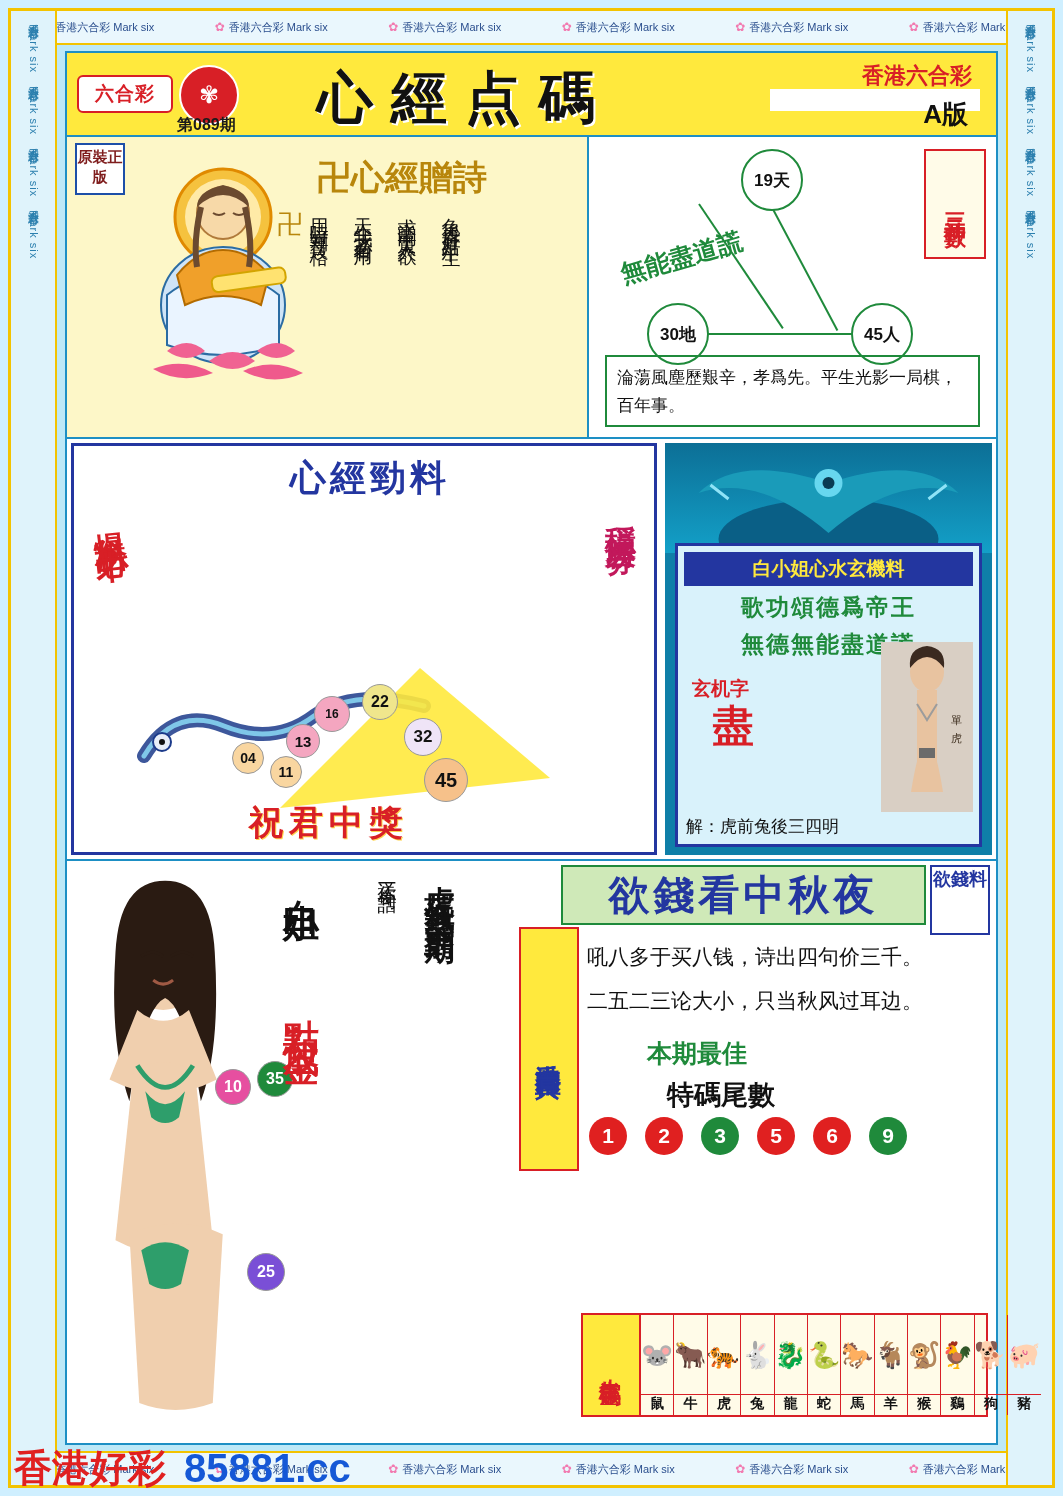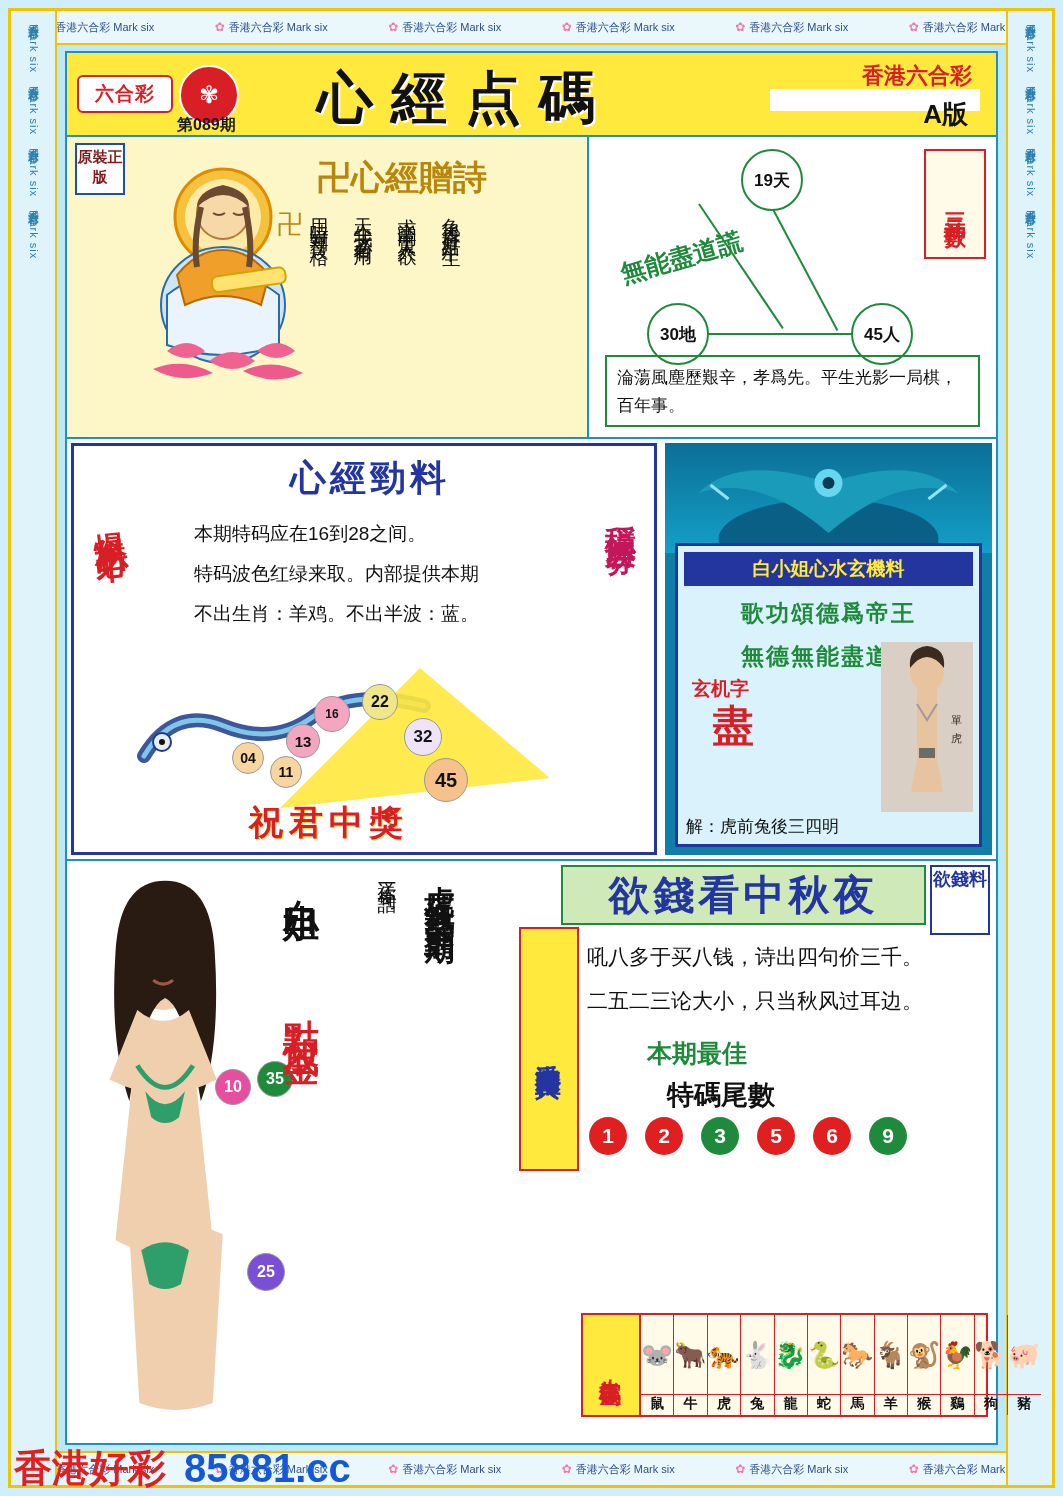--- a/index.html
+++ b/index.html
@@ -194,21 +194,21 @@
   .bai-panel{
     position:absolute;left:10px;top:100px;right:10px;bottom:8px;
     border:3px solid #2336a0;background:#d9f2fb;
   }
   .bai-title{
     margin:6px 6px 0 6px;background:#2336a0;color:#ffe93d;
     font-size:19px;font-weight:bold;text-align:center;padding:4px 8px;
   }
   .bai-line{
     text-align:center;font-size:23px;font-weight:bold;color:#1f8a3b;
-    font-family:"DejaVu Serif", serif;margin-top:12px;letter-spacing:2px;
+    font-family:"DejaVu Serif", serif;margin-top:6px;letter-spacing:2px;
   }
   .xuanji{
     position:absolute;left:14px;top:130px;
     font-size:19px;font-weight:bold;color:#d81f26;
   }
   .xuanji-char{
     position:absolute;left:34px;top:152px;font-size:42px;font-weight:bold;color:#d81f26;
     font-family:"DejaVu Serif", serif;
   }
   .jie{
@@ -445,25 +445,20 @@
           <div class="green-slogan">無能盡道謊</div>
           <div class="poem2">淪蕩風塵歷艱辛，孝爲先。平生光影一局棋，百年事。</div>
         </div>
       </div>
 
       <div class="row2">
         <div class="jingliao">
           <div class="jingliao-title">心經勁料</div>
           <div class="vert-left">爆料必中</div>
           <div class="vert-right">穩操勝券</div>
-          <div class="jl-lines">
-            <div>本期特码应在16到28之间。</div>
-            <div>特码波色红绿来取。内部提供本期</div>
-            <div>不出生肖：羊鸡。不出半波：蓝。</div>
-          </div>
 
           <svg style="position:absolute;left:60px;top:200px;width:300px;height:160px;" viewBox="0 0 300 160">
             <path d="M10 110 q30 -50 80 -30 q50 20 90 -10 q40 -28 110 -10" stroke="#1b3a8a" stroke-width="14" fill="none" stroke-linecap="round" opacity="0.85"></path>
             <path d="M10 110 q30 -50 80 -30 q50 20 90 -10 q40 -28 110 -10" stroke="#7fc7e8" stroke-width="5" fill="none" stroke-linecap="round"></path>
             <circle cx="28" cy="96" r="9" fill="#e8eef8" stroke="#1b3a8a" stroke-width="2"></circle>
             <circle cx="28" cy="96" r="3" fill="#111"></circle>
           </svg>
           <svg style="position:absolute;left:196px;top:212px;width:300px;height:160px;" viewBox="0 0 300 160">
             <polygon points="10,150 150,10 280,120" fill="#ffe93d" opacity="0.9"></polygon>
           </svg>

